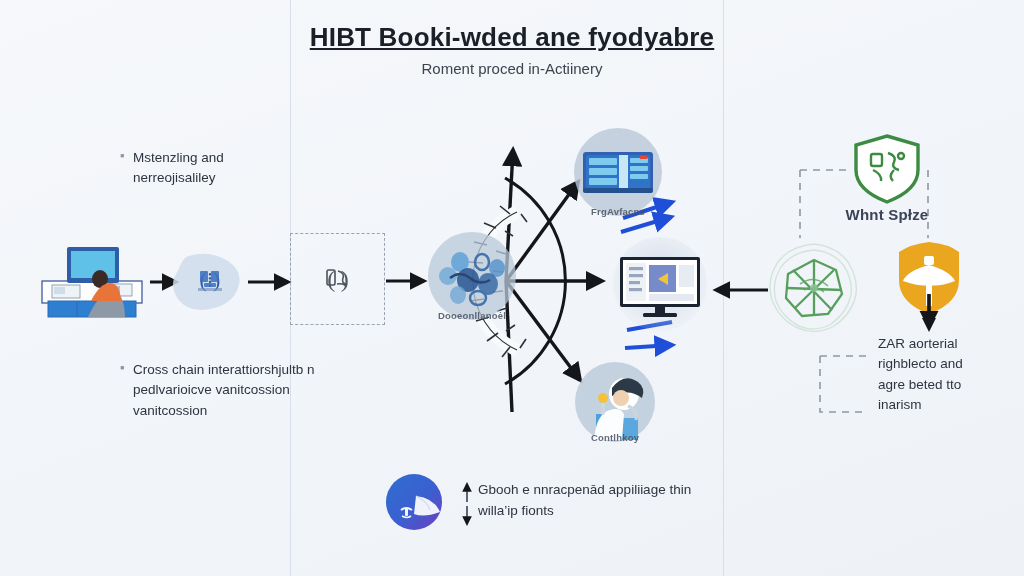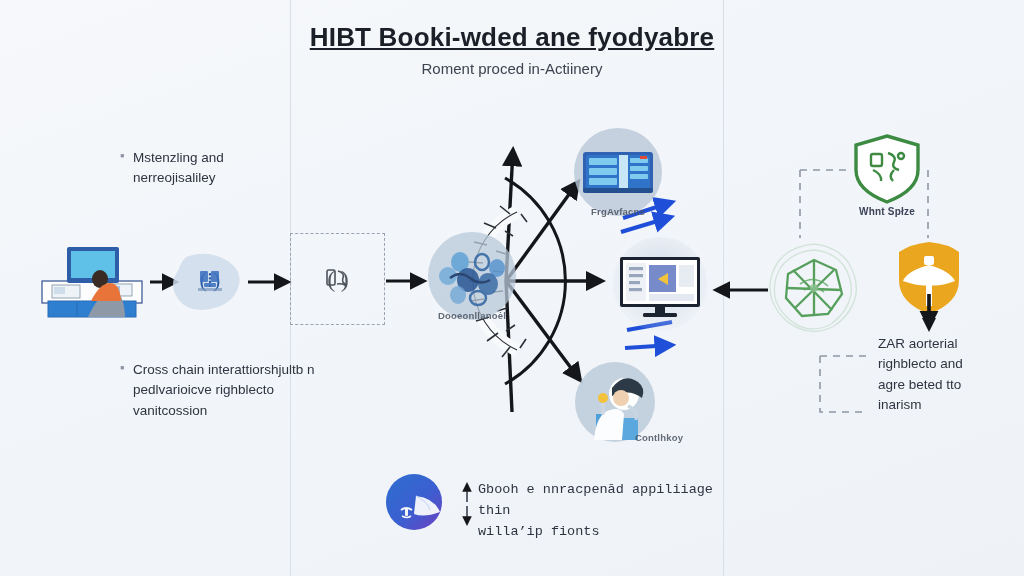--- a/index.html
+++ b/index.html
@@ -41,21 +41,21 @@
   .note .bullet{
     position:absolute;left:-13px;top:-2px;color:#8b93a3;font-size:13px;
   }
   #note-top{left:133px;top:148px;}
   #note-bottom{left:133px;top:360px;width:230px;}
   #note-right{left:878px;top:334px;width:150px;}
 
   
   #legend-text{
     left:478px;top:480px;width:260px;
-    font-size:13.5px;line-height:1.55;color:#2e3440;font-family:Liberation Mono, monospace;
+    font-size:13.5px;line-height:1.55;color:#2e3440;
   }
   #legend-arrows{
     left:460px;top:482px;width:14px;height:48px;
   }
 
   
   .nlabel{
     position:absolute;left:50%;transform:translateX(-50%);
     font-size:9.5px;color:#4a5260;white-space:nowrap;
     font-weight:bold;letter-spacing:.2px;
@@ -189,21 +189,21 @@
 
   <div class="abs note" id="note-top">
     <span class="bullet">▪</span>
     <div>Mstenzling and</div>
     <div>nerreojisaliley</div>
   </div>
 
   <div class="abs note" id="note-bottom">
     <span class="bullet">▪</span>
     <div>Cross chain interattiorshjultb n</div>
-    <div>pedlvarioicve righblecto</div>
+    <div>pedlvarioicve vanitcossion</div>
     <div>vanitcossion</div>
   </div>
 
   <div class="abs note" id="note-right">
     <div>ZAR aorterial</div>
     <div>righblecto and</div>
     <div>agre beted tto</div>
     <div>inarism</div>
   </div>
 
@@ -322,21 +322,21 @@
       <rect x="24" y="52" width="20" height="26" fill="#4f9fd8"></rect>
       <rect x="44" y="56" width="22" height="22" fill="#5aa8de"></rect>
       <path d="M22 78 q2 -26 16 -30 q10 -3 14 4 l-2 26 z" fill="#fbfdff"></path>
       <ellipse cx="52" cy="32" rx="15" ry="16" fill="#fdfefe"></ellipse>
       <path d="M40 26 q12 -16 26 -6 q8 6 4 16 q-12 -10 -30 -2 z" fill="#2b3a46"></path>
       <ellipse cx="49" cy="36" rx="8" ry="8" fill="#efd0b0"></ellipse>
       <circle cx="31" cy="36" r="5" fill="#f3c23a"></circle>
       <path d="M31 41 l0 12" stroke="#cfd8e2" stroke-width="3"></path>
       <path d="M56 44 q10 4 8 14" fill="none" stroke="#c9d6e2" stroke-width="3"></path>
     </svg>
-    <div class="nlabel blur" style="top:70px;margin-left:44px;">Contlhkoy</div>
+    <div class="nlabel blur" style="top:70px;">Contlhkoy</div>
   </div>
 
   <svg class="abs" id="netgraph-node" viewBox="0 0 104 104">
     <g opacity=".18" stroke="#4f9b55" stroke-width="1.4" fill="none">
       <path d="M52 6 q22 2 34 18 q10 16 8 32 q-4 20 -22 32 q-18 10 -36 2 q-18 -8 -26 -28 q-6 -20 6 -38 q12 -16 36 -18 z"></path>
       <path d="M52 12 q20 2 30 16 q9 14 7 29 q-4 18 -20 29 q-16 9 -32 2 q-16 -8 -23 -25 q-5 -18 5 -34 q11 -15 33 -17 z"></path>
     </g>
     <g stroke="#4f9b55" stroke-width="2.3" fill="none" opacity=".95">
       <path d="M52 22 L74 32 L80 56 L66 76 L40 78 L24 60 L26 36 z"></path>
       <line x1="52" y1="22" x2="52" y2="78"></line>
@@ -355,21 +355,21 @@
     <svg viewBox="0 0 78 74" width="78" height="74">
       <path d="M39 4 L70 13 L70 38 q0 20 -31 32 q-31 -12 -31 -32 L8 13 z" fill="#ffffff" stroke="#3d8b42" stroke-width="3.4"></path>
       <g stroke="#3d8b42" stroke-width="2.4" fill="none">
         <rect x="23" y="22" width="11" height="12" rx="2"></rect>
         <path d="M40 21 q9 3 6 9 q-3 6 5 8"></path>
         <path d="M25 38 q9 4 8 11"></path>
         <path d="M46 38 q-6 6 -1 11"></path>
         <circle cx="53" cy="24" r="3"></circle>
       </g>
     </svg>
-    <div class="nlabel" style="top:74px;font-size:10px;color:#3a4358;">Whnt Spłze</div>
+    <div class="nlabel" style="top:74px;font-size:15px;color:#3a4358;">Whnt Spłze</div>
   </div>
 
   <svg class="abs" id="shield-amber" viewBox="0 0 82 96">
     <path d="M41 4 q20 2 30 10 l0 28 q0 23 -30 34 q-30 -11 -30 -34 L11 14 q12 -8 30 -10 z" fill="#eaa61e"></path>
     <g fill="#ffffff">
       <rect x="36" y="18" width="10" height="9" rx="2"></rect>
       <path d="M41 27 q-22 6 -26 16 q18 6 26 4 q10 2 26 -4 q-5 -10 -26 -16 z"></path>
       <rect x="38" y="46" width="6" height="22"></rect>
     </g>
     <path d="M41 56 L41 88" stroke="#14161a" stroke-width="3.2" marker-end="url(#ah)"></path>

